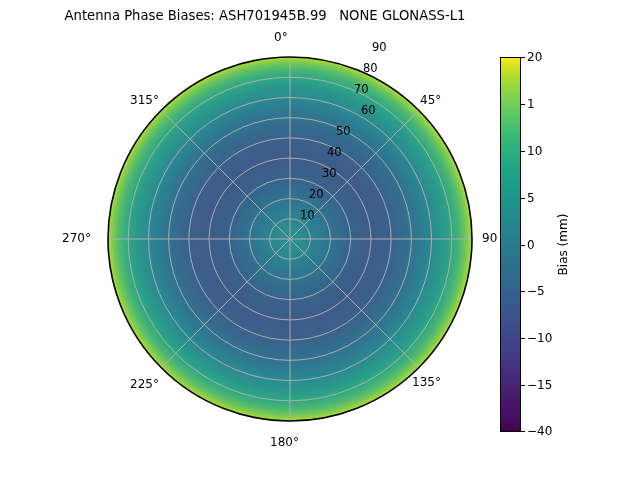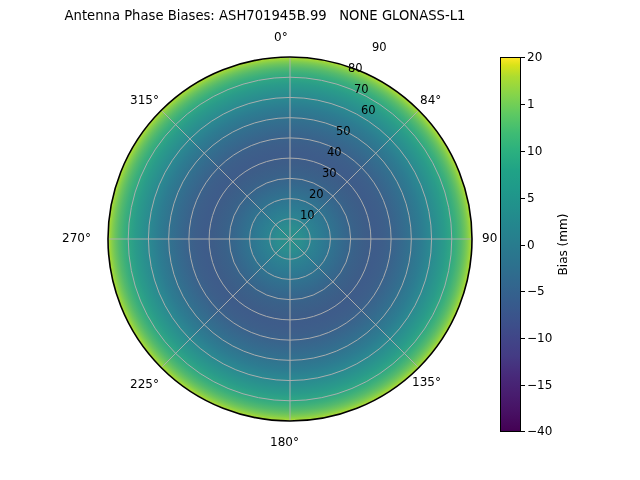--- a/index.html
+++ b/index.html
@@ -178,36 +178,36 @@
         <line x1="182" y1="182" x2="182" y2="364"></line>
         <line x1="182" y1="182" x2="53.31" y2="310.69"></line>
         <line x1="182" y1="182" x2="0" y2="182"></line>
         <line x1="182" y1="182" x2="53.31" y2="53.31"></line>
       </g>
 
       <circle cx="182" cy="182" r="182" fill="none" stroke="#000000" stroke-width="1.6"></circle>
     </svg>
 
     <span class="theta-label" style="left:166px; top:-27px;">0°</span>
-    <span class="theta-label" style="left:312px; top:36px;">84°</span>
+    <span class="theta-label" style="left:312px; top:36px;">45°</span>
     <span class="theta-label" style="left:374px; top:174px;">90</span>
     <span class="theta-label" style="left:304px; top:318px;">135°</span>
     <span class="theta-label" style="left:162px; top:378px;">180°</span>
     <span class="theta-label" style="left:22px; top:320px;">225°</span>
     <span class="theta-label" style="left:-46px; top:174px;">270°</span>
     <span class="theta-label" style="left:22px; top:36px;">315°</span>
 
     <span class="r-label" style="left:192px; top:152px;">10</span>
     <span class="r-label" style="left:201px; top:131px;">20</span>
     <span class="r-label" style="left:214px; top:110px;">30</span>
     <span class="r-label" style="left:219px; top:89px;">40</span>
     <span class="r-label" style="left:228px; top:68px;">50</span>
     <span class="r-label" style="left:237px; top:47px;margin-left:16px;">60</span>
     <span class="r-label" style="left:246px; top:26px;">70</span>
-    <span class="r-label" style="left:240px; top:5px;text-align:right;">80</span>
+    <span class="r-label" style="left:255px; top:5px;text-align:right;">80</span>
     <span class="r-label" style="left:264px; top:-16px;">90</span>
   </div>
 
   <div id="colorbar-axes">
     <div id="colorbar-gradient" style="background: linear-gradient(to top,
            #440154 0%, #471063 5%, #481d6f 10%, #472a7a 15%, #443b84 20%,
            #404688 25%, #3b528b 30%, #365d8d 35%, #31688e 40%, #2c728e 45%,
            #287c8e 50%, #24868e 55%, #21908c 60%, #1f9a8a 65%, #20a386 70%,
            #2bb07f 75%, #3fbc73 80%, #5ec962 85%, #84d44b 90%, #addc30 95%,
            #d8e219 98%, #fde725 100%);"></div>

